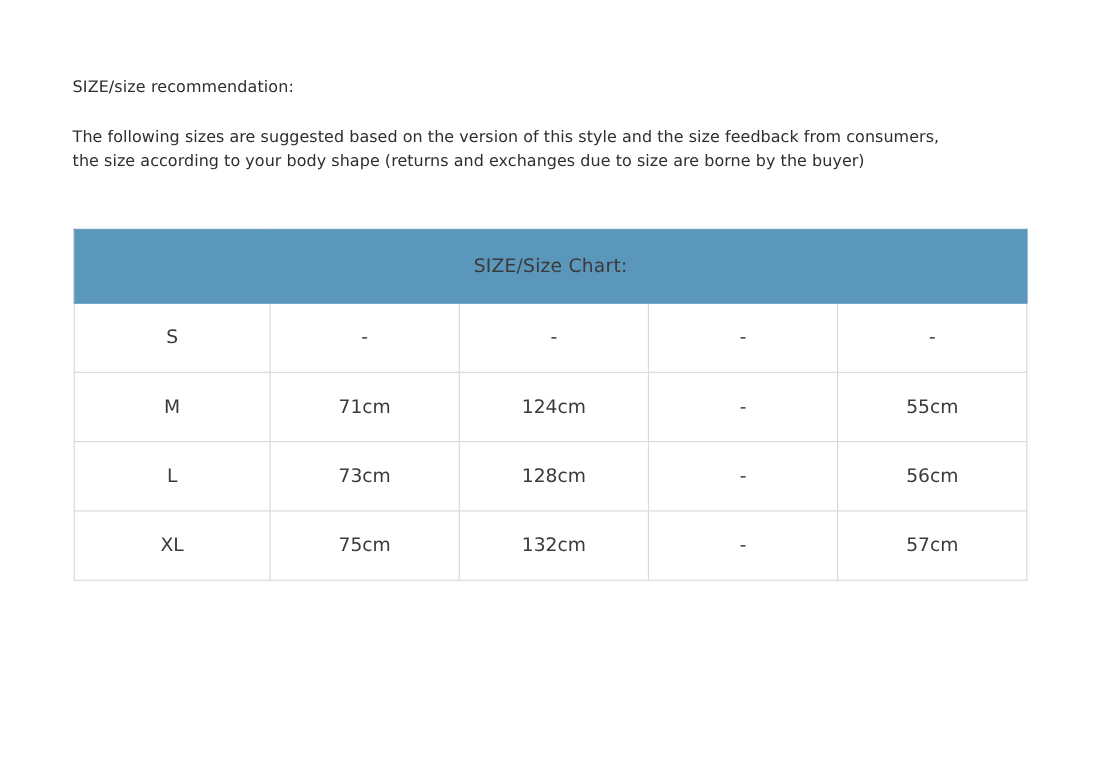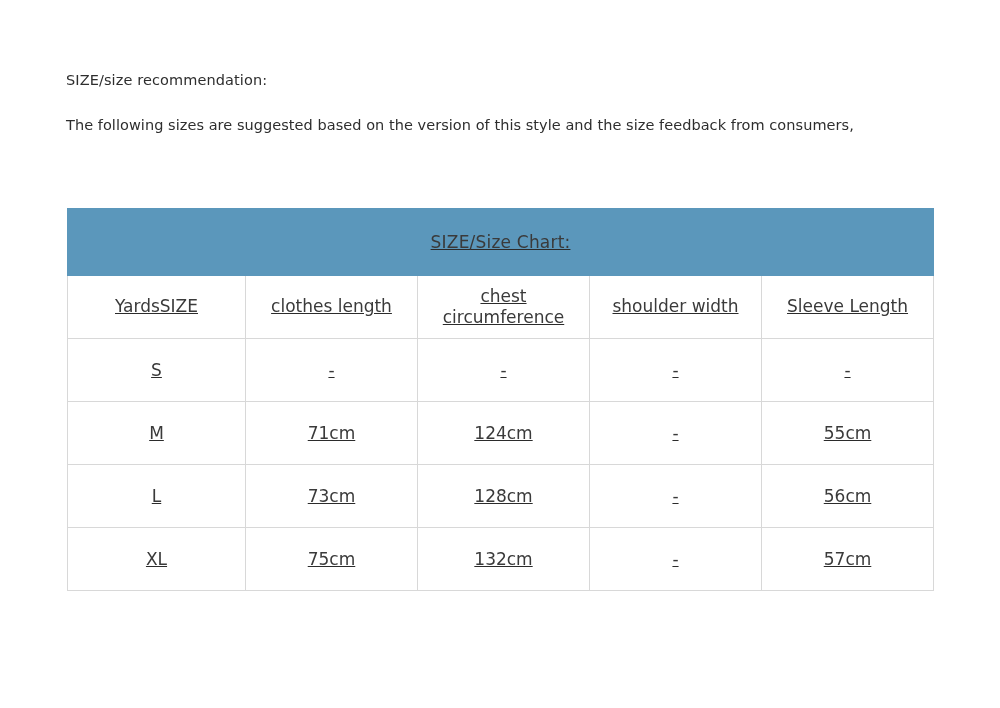--- a/index.html
+++ b/index.html
@@ -46,21 +46,20 @@
   .table-wrap {
     position: absolute;
     left: 67px;
     top: 208px;
     width: 866px;
   }
   table.size-chart {
     border-collapse: collapse;
     width: 866px;
     table-layout: fixed;
-    text-decoration: underline;
   }
   table.size-chart td {
     border: 1px solid #d8d8d8;
     color: #3a3a3a;
     font-size: 17px;
     text-align: center;
     vertical-align: middle;
     padding: 0 6px;
   }
   .title-row td {
@@ -92,42 +91,36 @@
 </style>
 </head>
 <body>
 
 <div class="page">
 
   <div class="intro">
     <p class="intro-title">SIZE/size recommendation:</p>
     <p class="intro-body">
       <span>The following sizes are suggested based on the version of this style and the size feedback from consumers,</span>
+      <span>the size according to your body shape (returns and exchanges due to size are borne by the buyer)</span>
     </p>
   </div>
 
   <div class="table-wrap">
     <table class="size-chart">
       <colgroup>
         <col class="col-size">
         <col class="col-length">
         <col class="col-chest">
         <col class="col-shoulder">
         <col class="col-sleeve">
       </colgroup>
       <tbody>
         <tr class="title-row">
           <td colspan="5" style="background: rgb(91, 151, 187); border-color: rgb(91, 151, 187);">SIZE/Size Chart:</td>
-        </tr>
-        <tr class="head-row">
-          <td>YardsSIZE</td>
-          <td>clothes length</td>
-          <td>chest circumference</td>
-          <td>shoulder width</td>
-          <td>Sleeve Length</td>
         </tr>
 
         <tr class="data-row">
           <td>S</td>
           <td>-</td>
           <td>-</td>
           <td>-</td>
           <td>-</td>
         </tr>
         <tr class="data-row">

